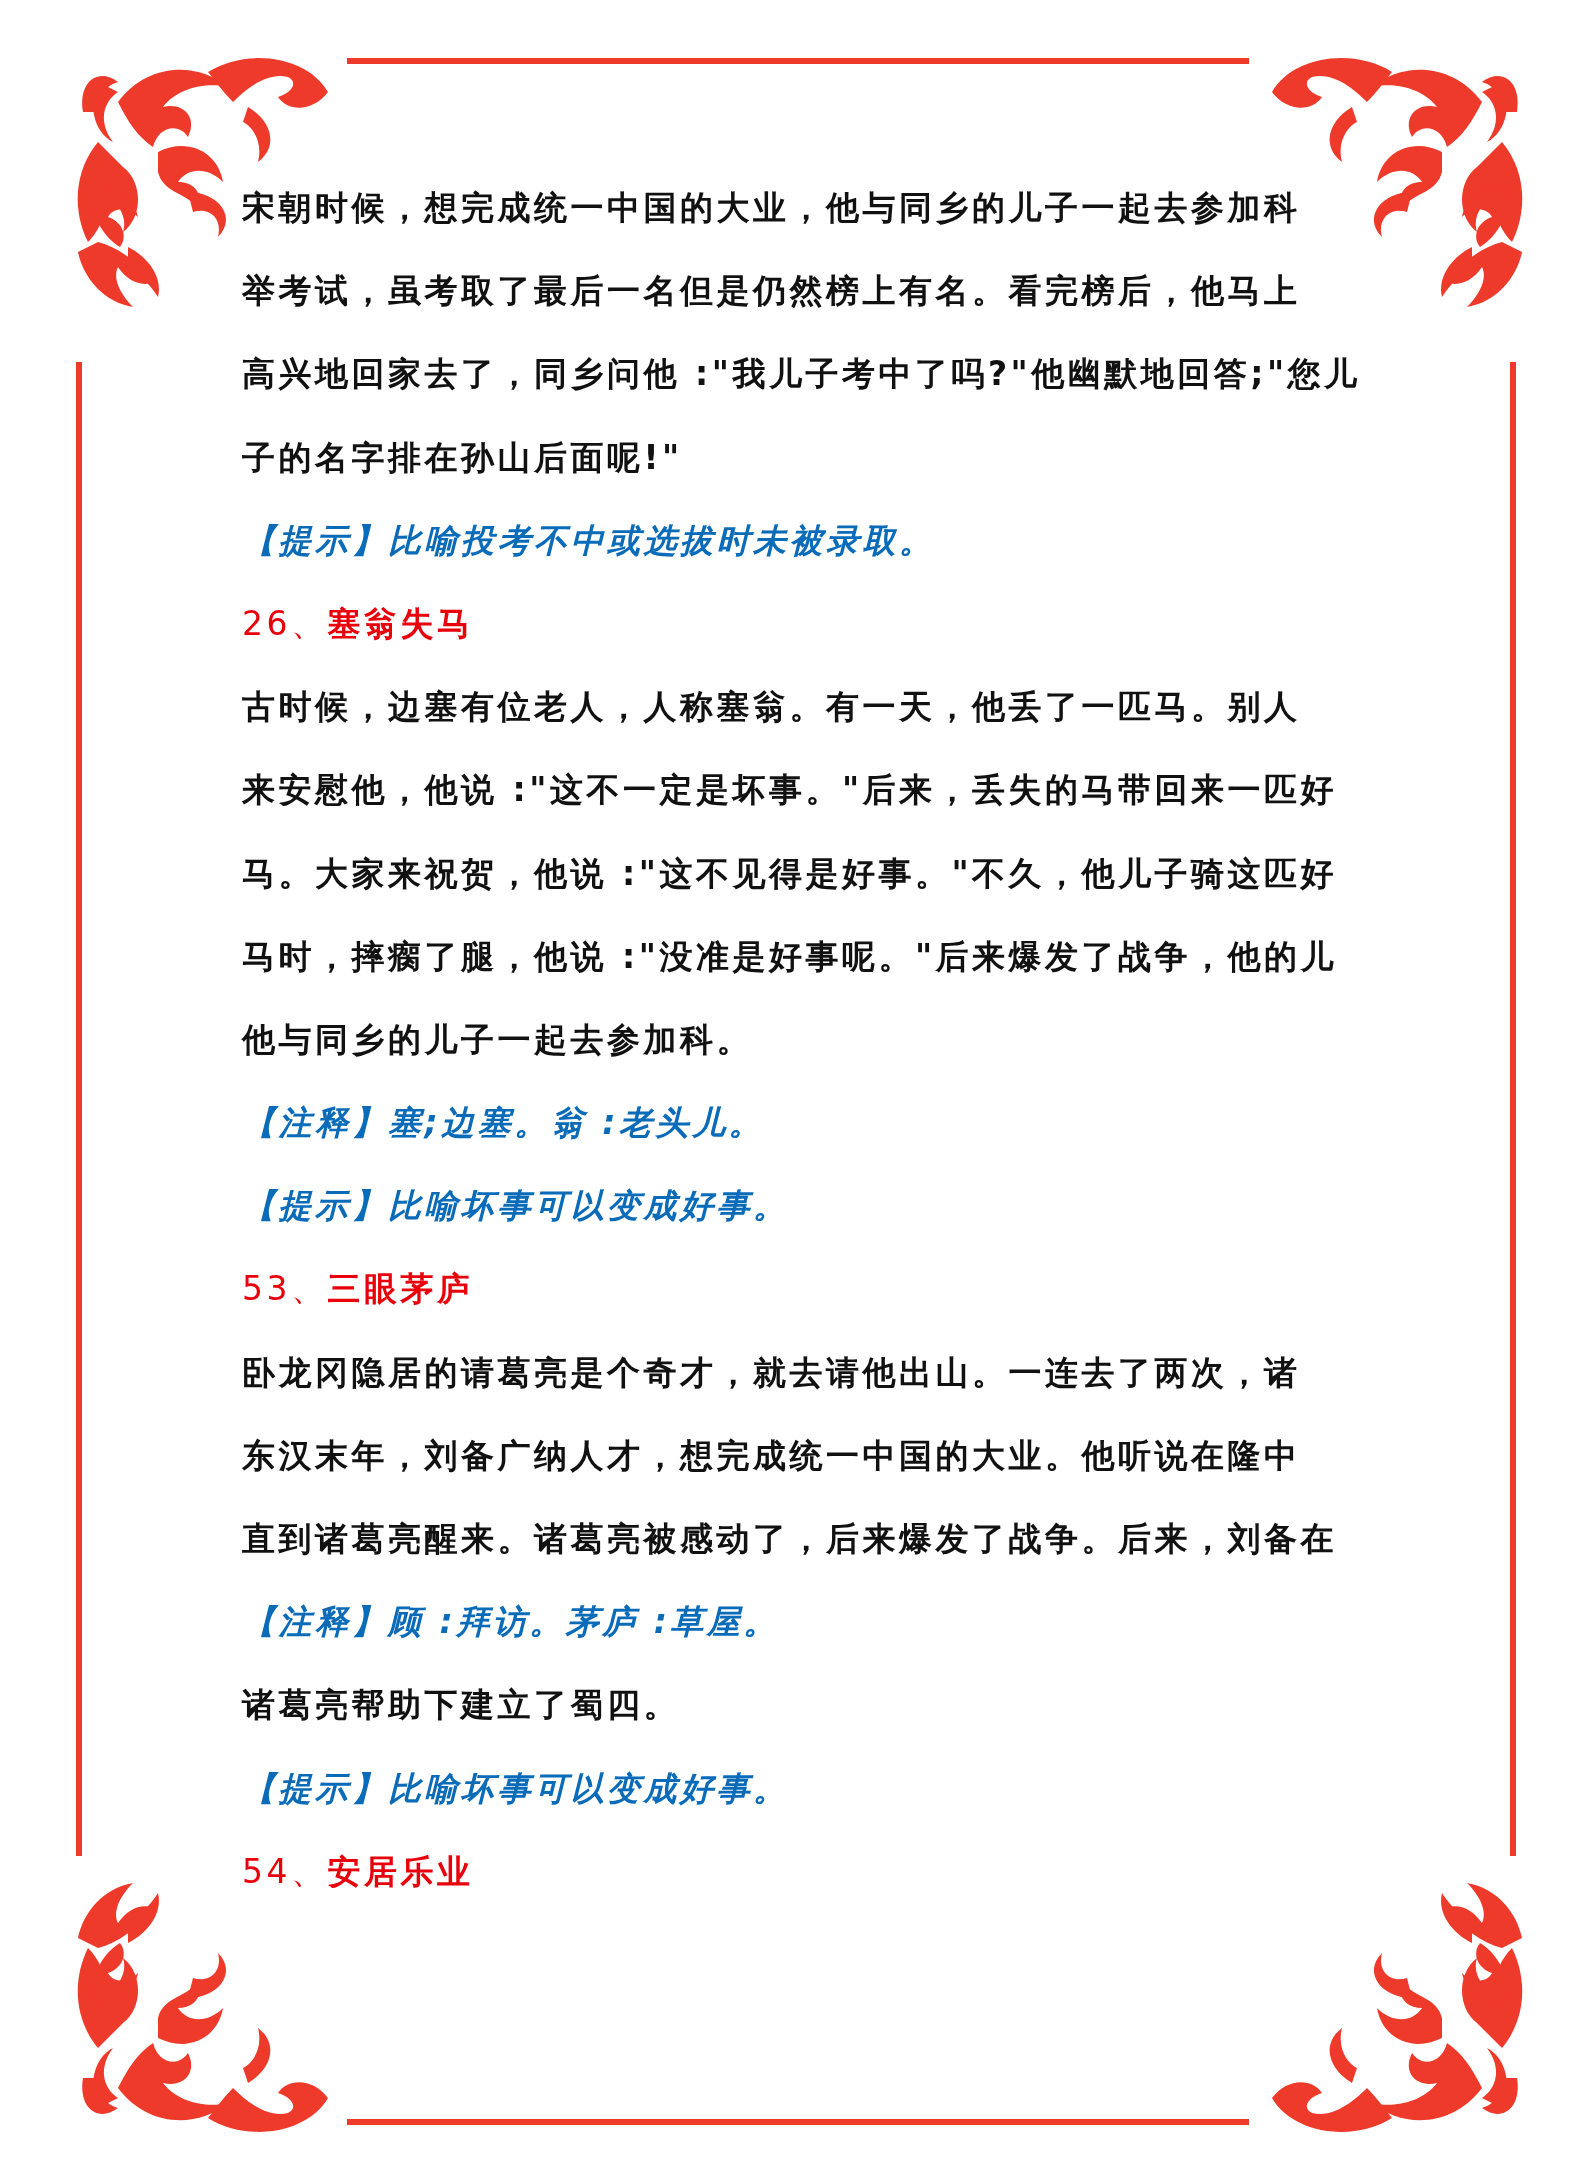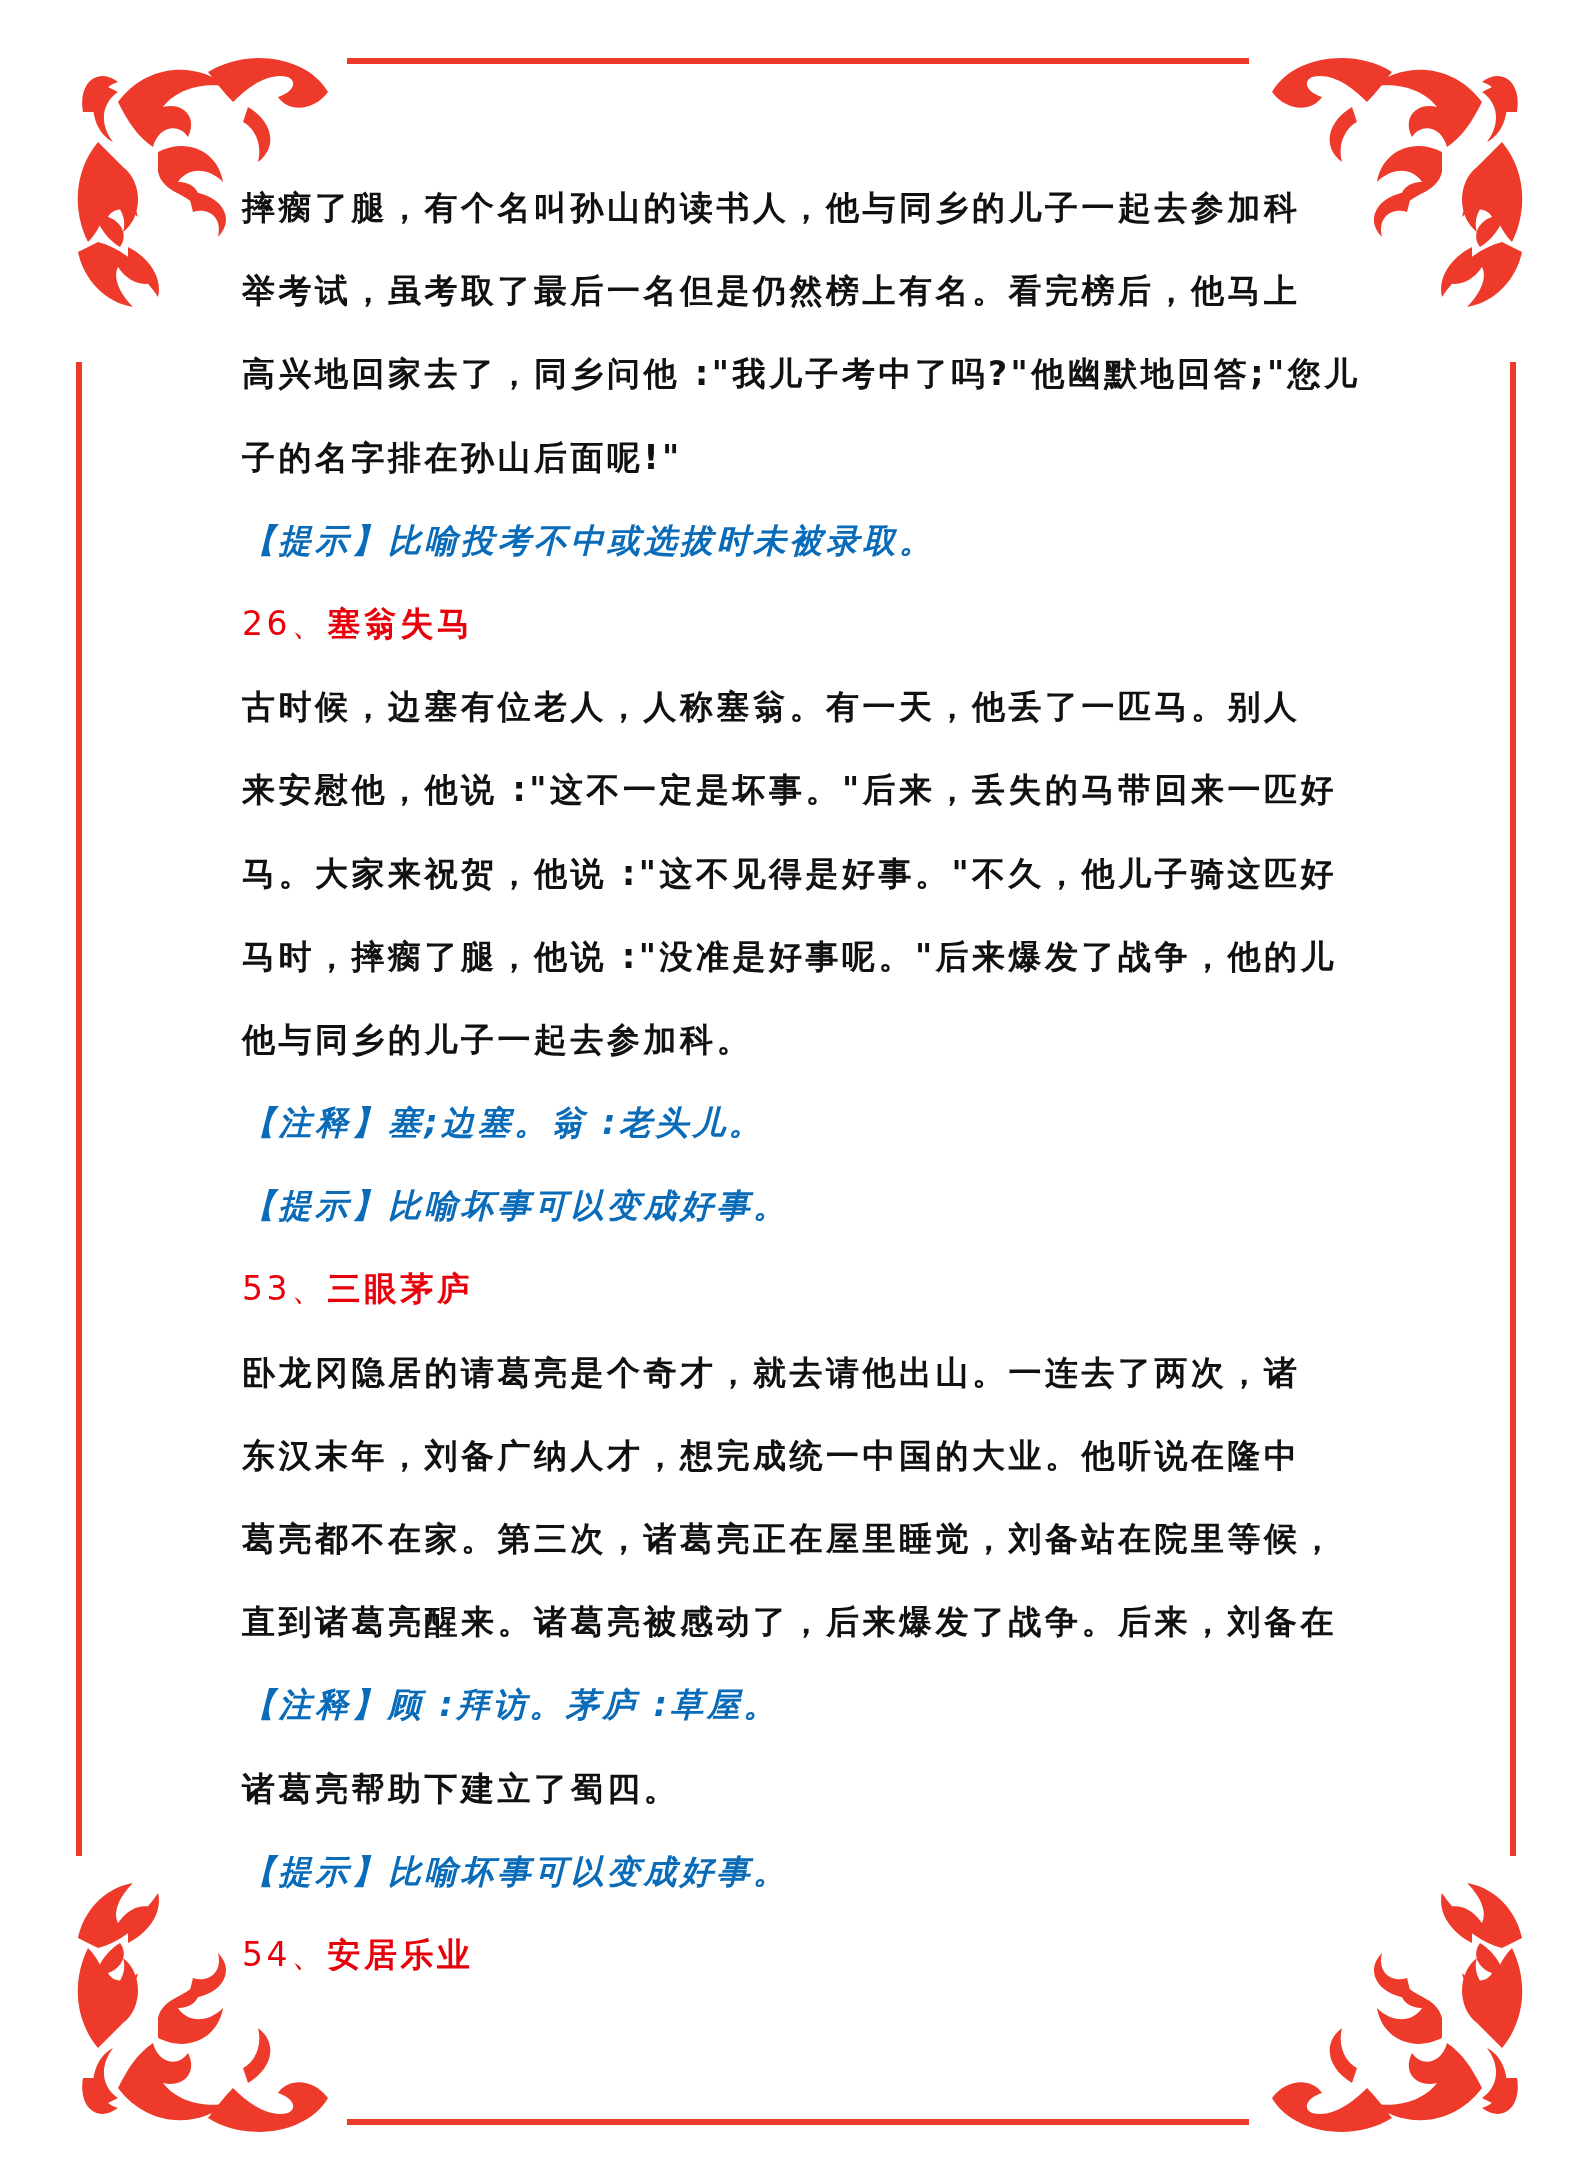--- a/index.html
+++ b/index.html
@@ -89,21 +89,21 @@
       <path d="M30 150 C50 140 75 150 80 175 C70 165 55 165 50 175 C65 180 70 195 62 205 C45 195 35 175 30 150 Z"></path>
       <path d="M20 210 C25 235 45 260 75 265 C60 250 55 235 60 225 C70 240 85 245 95 240 C80 220 60 205 40 200 Z"></path>
       <path d="M70 205 C90 215 105 235 100 255 C90 240 80 230 70 228 Z"></path>
     </g>
   </svg>
 </div>
 
 <div class="content">
 
   <div>
-    <div class="line body">摔瘸了腿，有个名叫孙山的读书人，他与同乡的儿子一起去参加科</div>
+    <div class="line body">宋朝时候，想完成统一中国的大业，他与同乡的儿子一起去参加科</div>
     <div class="line body">举考试，虽考取了最后一名但是仍然榜上有名。看完榜后，他马上</div>
     <div class="line body">高兴地回家去了，同乡问他 :"我儿子考中了吗?"他幽默地回答;"您儿</div>
     <div class="line body">子的名字排在孙山后面呢!"</div>
     <div class="line note">【提示】比喻投考不中或选拔时未被录取。</div>
   </div>
 
   <div>
     <div class="line heading"><span class="num">26、</span><span>塞翁失马</span></div>
     <div class="line body">古时候，边塞有位老人，人称塞翁。有一天，他丢了一匹马。别人</div>
     <div class="line body">来安慰他，他说 :"这不一定是坏事。"后来，丢失的马带回来一匹好</div>
@@ -111,21 +111,20 @@
     <div class="line body">马时，摔瘸了腿，他说 :"没准是好事呢。"后来爆发了战争，他的儿</div>
     <div class="line body">他与同乡的儿子一起去参加科。</div>
     <div class="line note">【注释】塞;边塞。翁 :老头儿。</div>
     <div class="line note">【提示】比喻坏事可以变成好事。</div>
   </div>
 
   <div>
     <div class="line heading"><span class="num">53、</span><span>三眼茅庐</span></div>
     <div class="line body">卧龙冈隐居的请葛亮是个奇才，就去请他出山。一连去了两次，诸</div>
     <div class="line body">东汉末年，刘备广纳人才，想完成统一中国的大业。他听说在隆中</div>
-    <div class="line body">葛亮都不在家。第三次，诸葛亮正在屋里睡觉，刘备站在院里等候，</div>
     <div class="line body">直到诸葛亮醒来。诸葛亮被感动了，后来爆发了战争。后来，刘备在</div>
     <div class="line note">【注释】顾 :拜访。茅庐 :草屋。</div>
     <div class="line body">诸葛亮帮助下建立了蜀四。</div>
     <div class="line note">【提示】比喻坏事可以变成好事。</div>
   </div>
 
   <div>
     <div class="line heading"><span class="num">54、</span><span>安居乐业</span></div>
   </div>
 </div>

